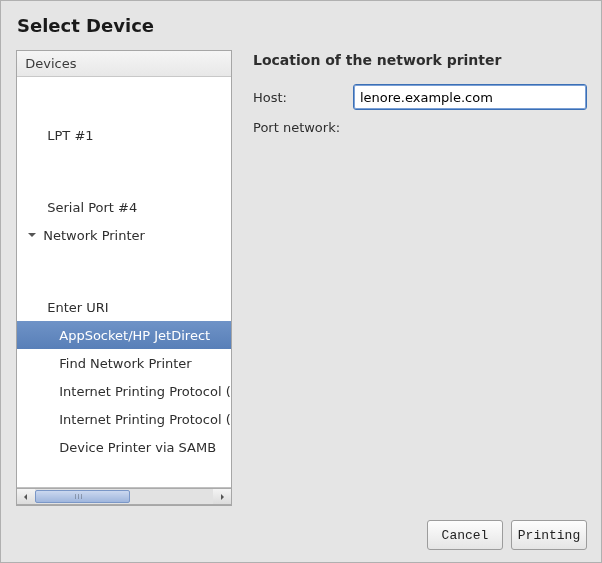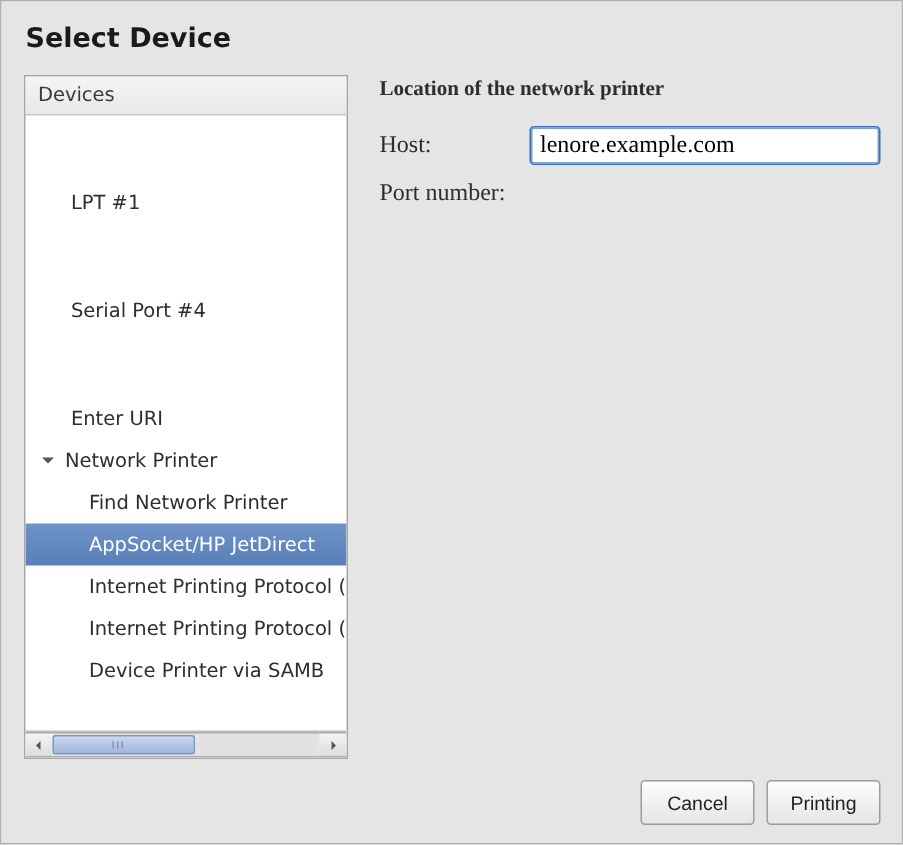--- a/index.html
+++ b/index.html
@@ -131,41 +131,40 @@
   .hscroll .thumb .grip span {
     width: 1px;
     background: rgba(0,0,0,0.25);
   }
   .hscroll svg { display: block; }
 
   
   .right {
     flex: 1 1 auto;
     padding-top: 2px;
-    font-family: Liberation Serif, serif;
   }
   .section-title {
     font-weight: bold;
     font-size: 14px;
     margin-bottom: 16px;
   }
   .form-row {
     display: flex;
     align-items: center;
     margin-bottom: 10px;
   }
   .form-row label {
     width: 100px;
-    font-size: 16px;
+    font-size: 13px;
   }
   .form-row input {
     flex: 1;
     height: 26px;
     padding: 2px 6px;
-    font-size: 16px;
+    font-size: 13px;
     font-family: inherit;
     border: 1px solid #9a9a9a;
     background: #fff;
     border-radius: 3px;
   }
   .form-row input.focused {
     border-color: #3b6fb5;
     box-shadow: 0 0 0 1px #7aa0d6 inset;
   }
 
@@ -174,21 +173,21 @@
     display: flex;
     justify-content: flex-end;
     gap: 8px;
     padding-top: 14px;
   }
   .footer button {
     min-width: 76px;
     height: 30px;
     padding: 0 0;
     font-size: 13px;
-    font-family: Liberation Sans, sans-serif;
+    font-family: Liberation Mono, monospace;
     background: linear-gradient(#fdfdfd,#e5e5e5);
     border: 1px solid #9c9c9c;
     border-radius: 3px;
     color: #222;
     cursor: pointer;
   }
 </style>
 </head>
 <body>
 
@@ -201,41 +200,41 @@
       <div class="tree-wrap">
         <div class="tree-header">Devices</div>
         <div class="tree-body">
 
           <div class="tree-item level0">
             <span>LPT #1</span>
           </div>
 
           <div class="tree-item level0">
             <span>Serial Port #4</span>
-          </div>
-
-          <div class="tree-item level0">
-            <span>Enter URI</span>
           </div>
 
           <div class="tree-item expander-row">
             <span class="expander">
               <svg width="10" height="10" viewBox="0 0 10 10">
                   <path d="M1 3 L5 7 L9 3 Z" fill="#555"></path>
                 </svg>
             </span>
             <span>Network Printer</span>
           </div>
 
-          <div class="tree-item level1">
-            <span>Find Network Printer</span>
+          <div class="tree-item level0">
+            <span>Enter URI</span>
           </div>
 
           <div class="tree-item level1 selected">
             <span>AppSocket/HP JetDirect</span>
+          </div>
+
+          <div class="tree-item level1">
+            <span>Find Network Printer</span>
           </div>
 
           <div class="tree-item level1">
             <span>Internet Printing Protocol (</span>
           </div>
 
           <div class="tree-item level1">
             <span>Internet Printing Protocol (</span>
           </div>
 
@@ -271,21 +270,21 @@
 
     <div class="right">
       <div class="section-title">Location of the network printer</div>
 
       <div class="form-row">
         <label>Host:</label>
         <input type="text" class="focused" value="lenore.example.com" style="">
       </div>
 
       <div class="form-row">
-        <label>Port number:</label>
+        <label>Port network:</label>
       </div>
     </div>
 
   </div>
 
   <div class="footer">
     <button>Cancel</button>
     <button>Printing</button>
   </div>
 </div>

